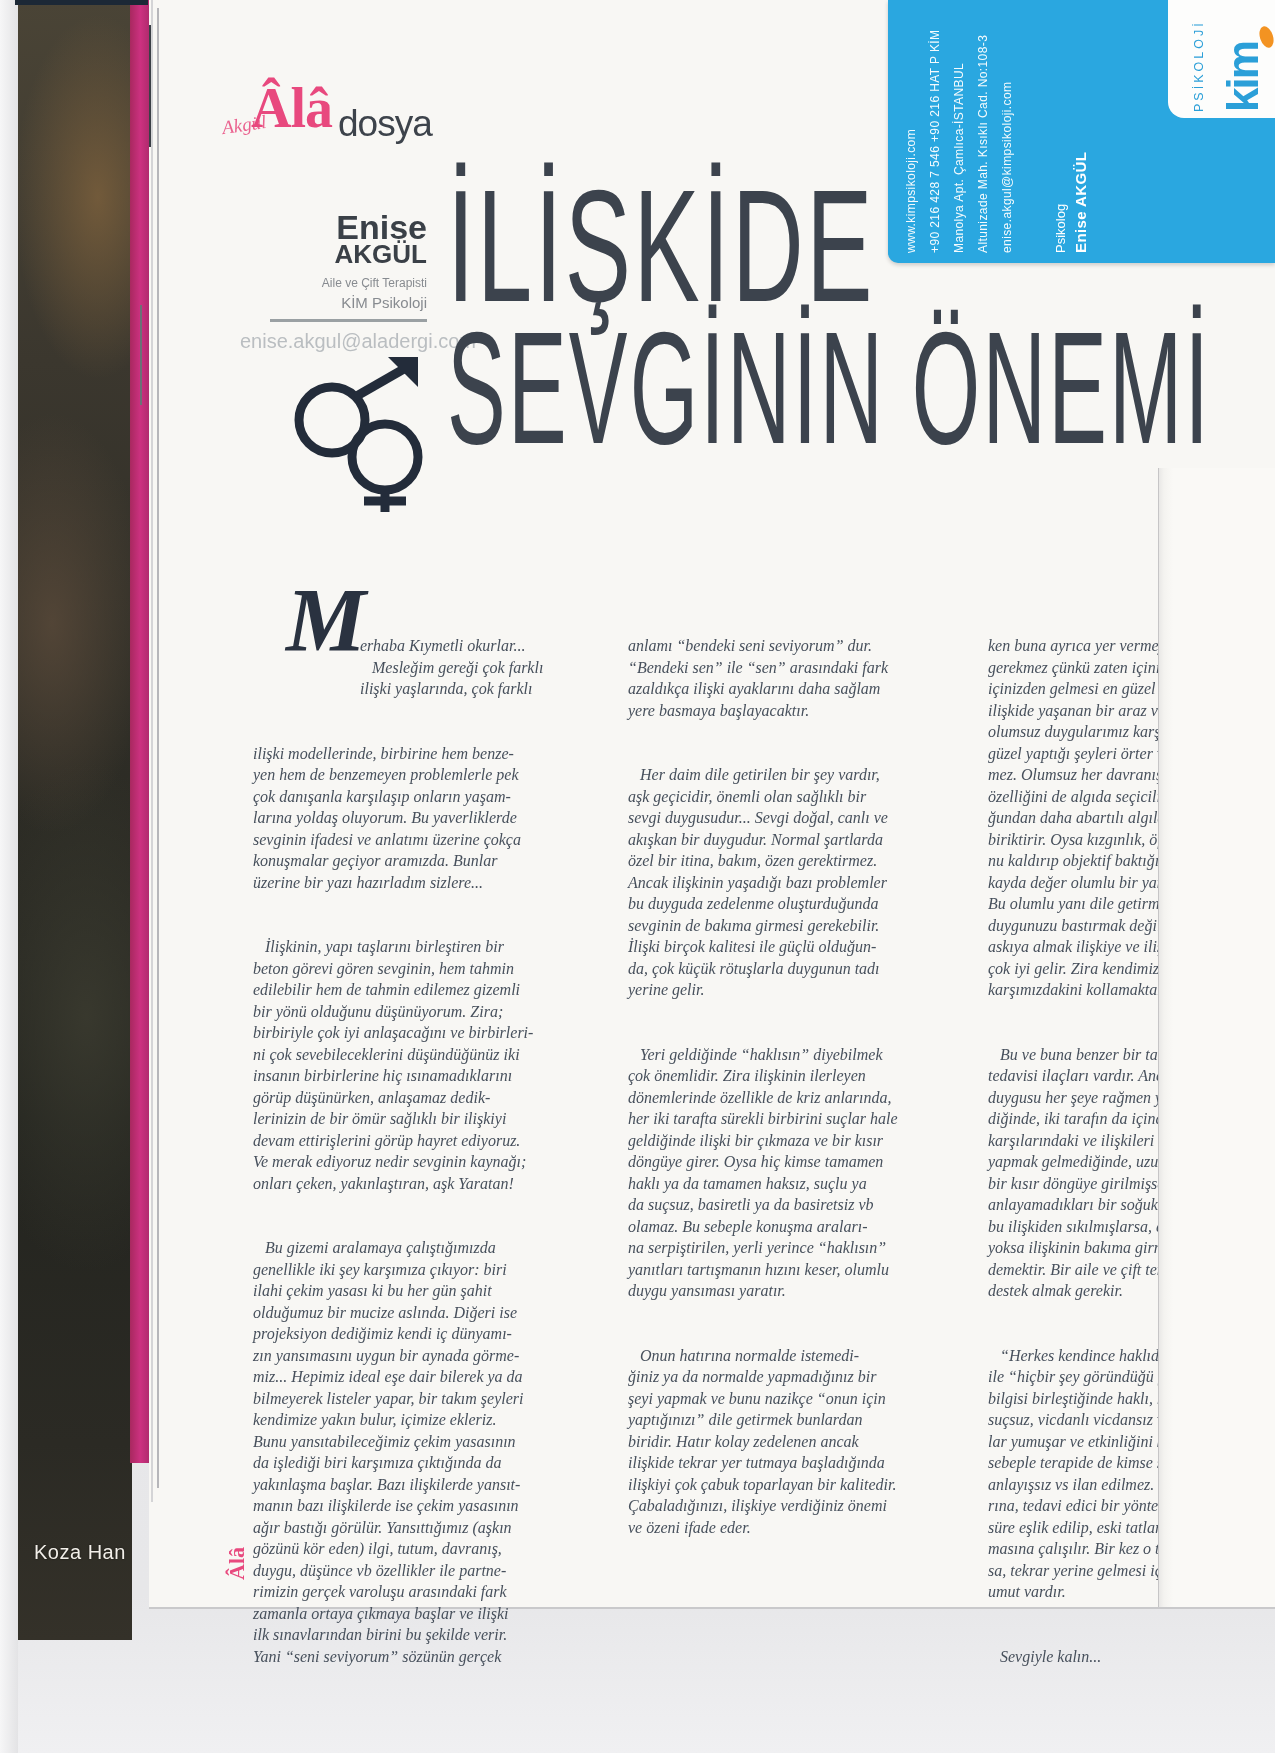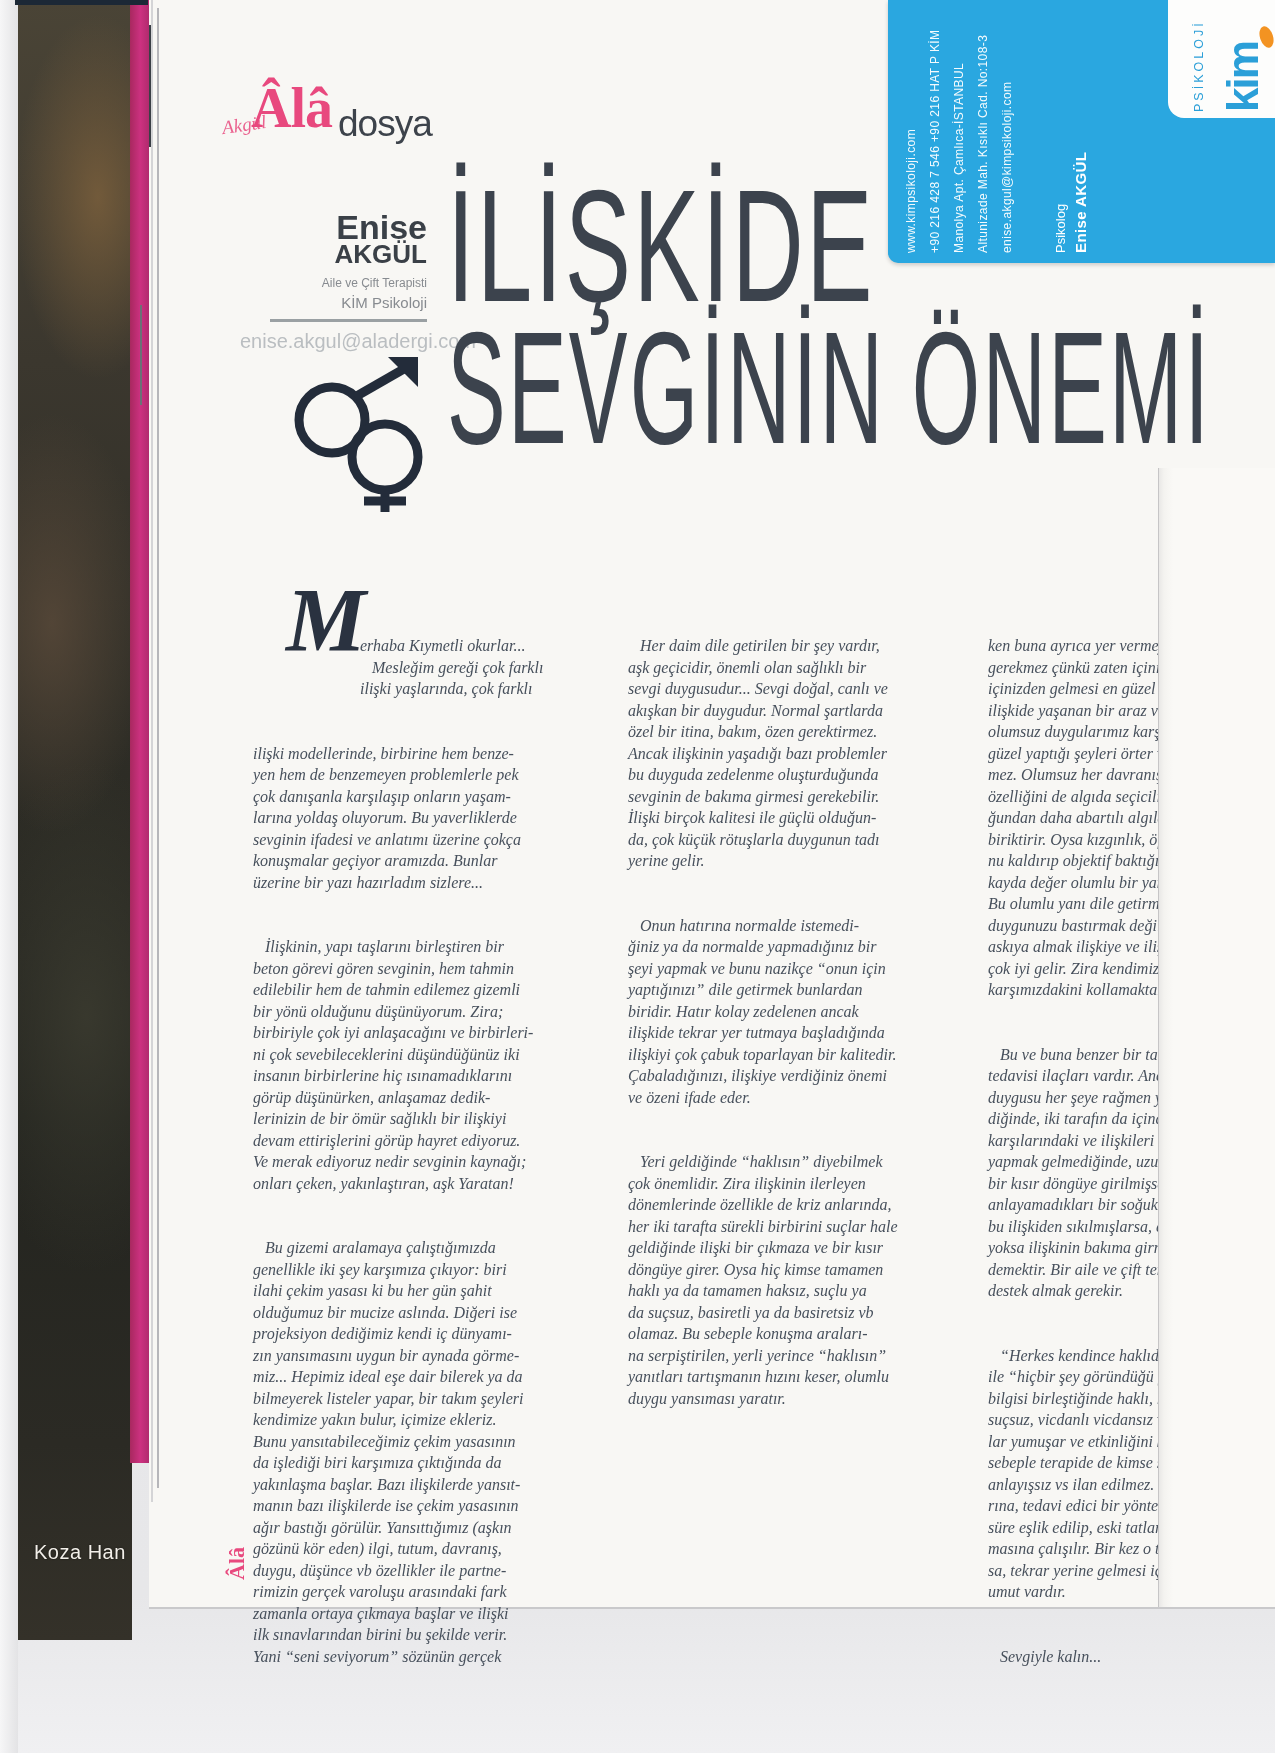--- a/index.html
+++ b/index.html
@@ -185,52 +185,56 @@
 ağır bastığı görülür. Yansıttığımız (aşkın
 gözünü kör eden) ilgi, tutum, davranış,
 duygu, düşünce vb özellikler ile partne-
 rimizin gerçek varoluşu arasındaki fark
 zamanla ortaya çıkmaya başlar ve ilişki
 ilk sınavlarından birini bu şekilde verir.
 Yani “seni seviyorum” sözünün gerçek</p>
   </div>
 
   <div class="abs col col2">
+    <p>anlamı “bendeki seni seviyorum” dur.
+“Bendeki sen” ile “sen” arasındaki fark
+azaldıkça ilişki ayaklarını daha sağlam
+yere basmaya başlayacaktır.</p>
     <p>   Her daim dile getirilen bir şey vardır,
 aşk geçicidir, önemli olan sağlıklı bir
 sevgi duygusudur... Sevgi doğal, canlı ve
 akışkan bir duygudur. Normal şartlarda
 özel bir itina, bakım, özen gerektirmez.
 Ancak ilişkinin yaşadığı bazı problemler
 bu duyguda zedelenme oluşturduğunda
 sevginin de bakıma girmesi gerekebilir.
 İlişki birçok kalitesi ile güçlü olduğun-
 da, çok küçük rötuşlarla duygunun tadı
 yerine gelir.</p>
-    <p>   Onun hatırına normalde istemedi-
-ğiniz ya da normalde yapmadığınız bir
-şeyi yapmak ve bunu nazikçe “onun için
-yaptığınızı” dile getirmek bunlardan
-biridir. Hatır kolay zedelenen ancak
-ilişkide tekrar yer tutmaya başladığında
-ilişkiyi çok çabuk toparlayan bir kalitedir.
-Çabaladığınızı, ilişkiye verdiğiniz önemi
-ve özeni ifade eder.</p>
     <p>   Yeri geldiğinde “haklısın” diyebilmek
 çok önemlidir. Zira ilişkinin ilerleyen
 dönemlerinde özellikle de kriz anlarında,
 her iki tarafta sürekli birbirini suçlar hale
 geldiğinde ilişki bir çıkmaza ve bir kısır
 döngüye girer. Oysa hiç kimse tamamen
 haklı ya da tamamen haksız, suçlu ya
 da suçsuz, basiretli ya da basiretsiz vb
 olamaz. Bu sebeple konuşma araları-
 na serpiştirilen, yerli yerince “haklısın”
 yanıtları tartışmanın hızını keser, olumlu
 duygu yansıması yaratır.</p>
+    <p>   Onun hatırına normalde istemedi-
+ğiniz ya da normalde yapmadığınız bir
+şeyi yapmak ve bunu nazikçe “onun için
+yaptığınızı” dile getirmek bunlardan
+biridir. Hatır kolay zedelenen ancak
+ilişkide tekrar yer tutmaya başladığında
+ilişkiyi çok çabuk toparlayan bir kalitedir.
+Çabaladığınızı, ilişkiye verdiğiniz önemi
+ve özeni ifade eder.</p>
   </div>
 
   <div class="abs col col3">
     <p>ken buna ayrıca yer vermeye çalışmak
 gerekmez çünkü zaten içinizden gelir,
 içinizden gelmesi en güzel olanıdır. Bir
 ilişkide yaşanan bir araz varsa, başka
 olumsuz duygularımız karşımızdakinin
 güzel yaptığı şeyleri örter ve bize göster-
 mez. Olumsuz her davranış ve tutumun

